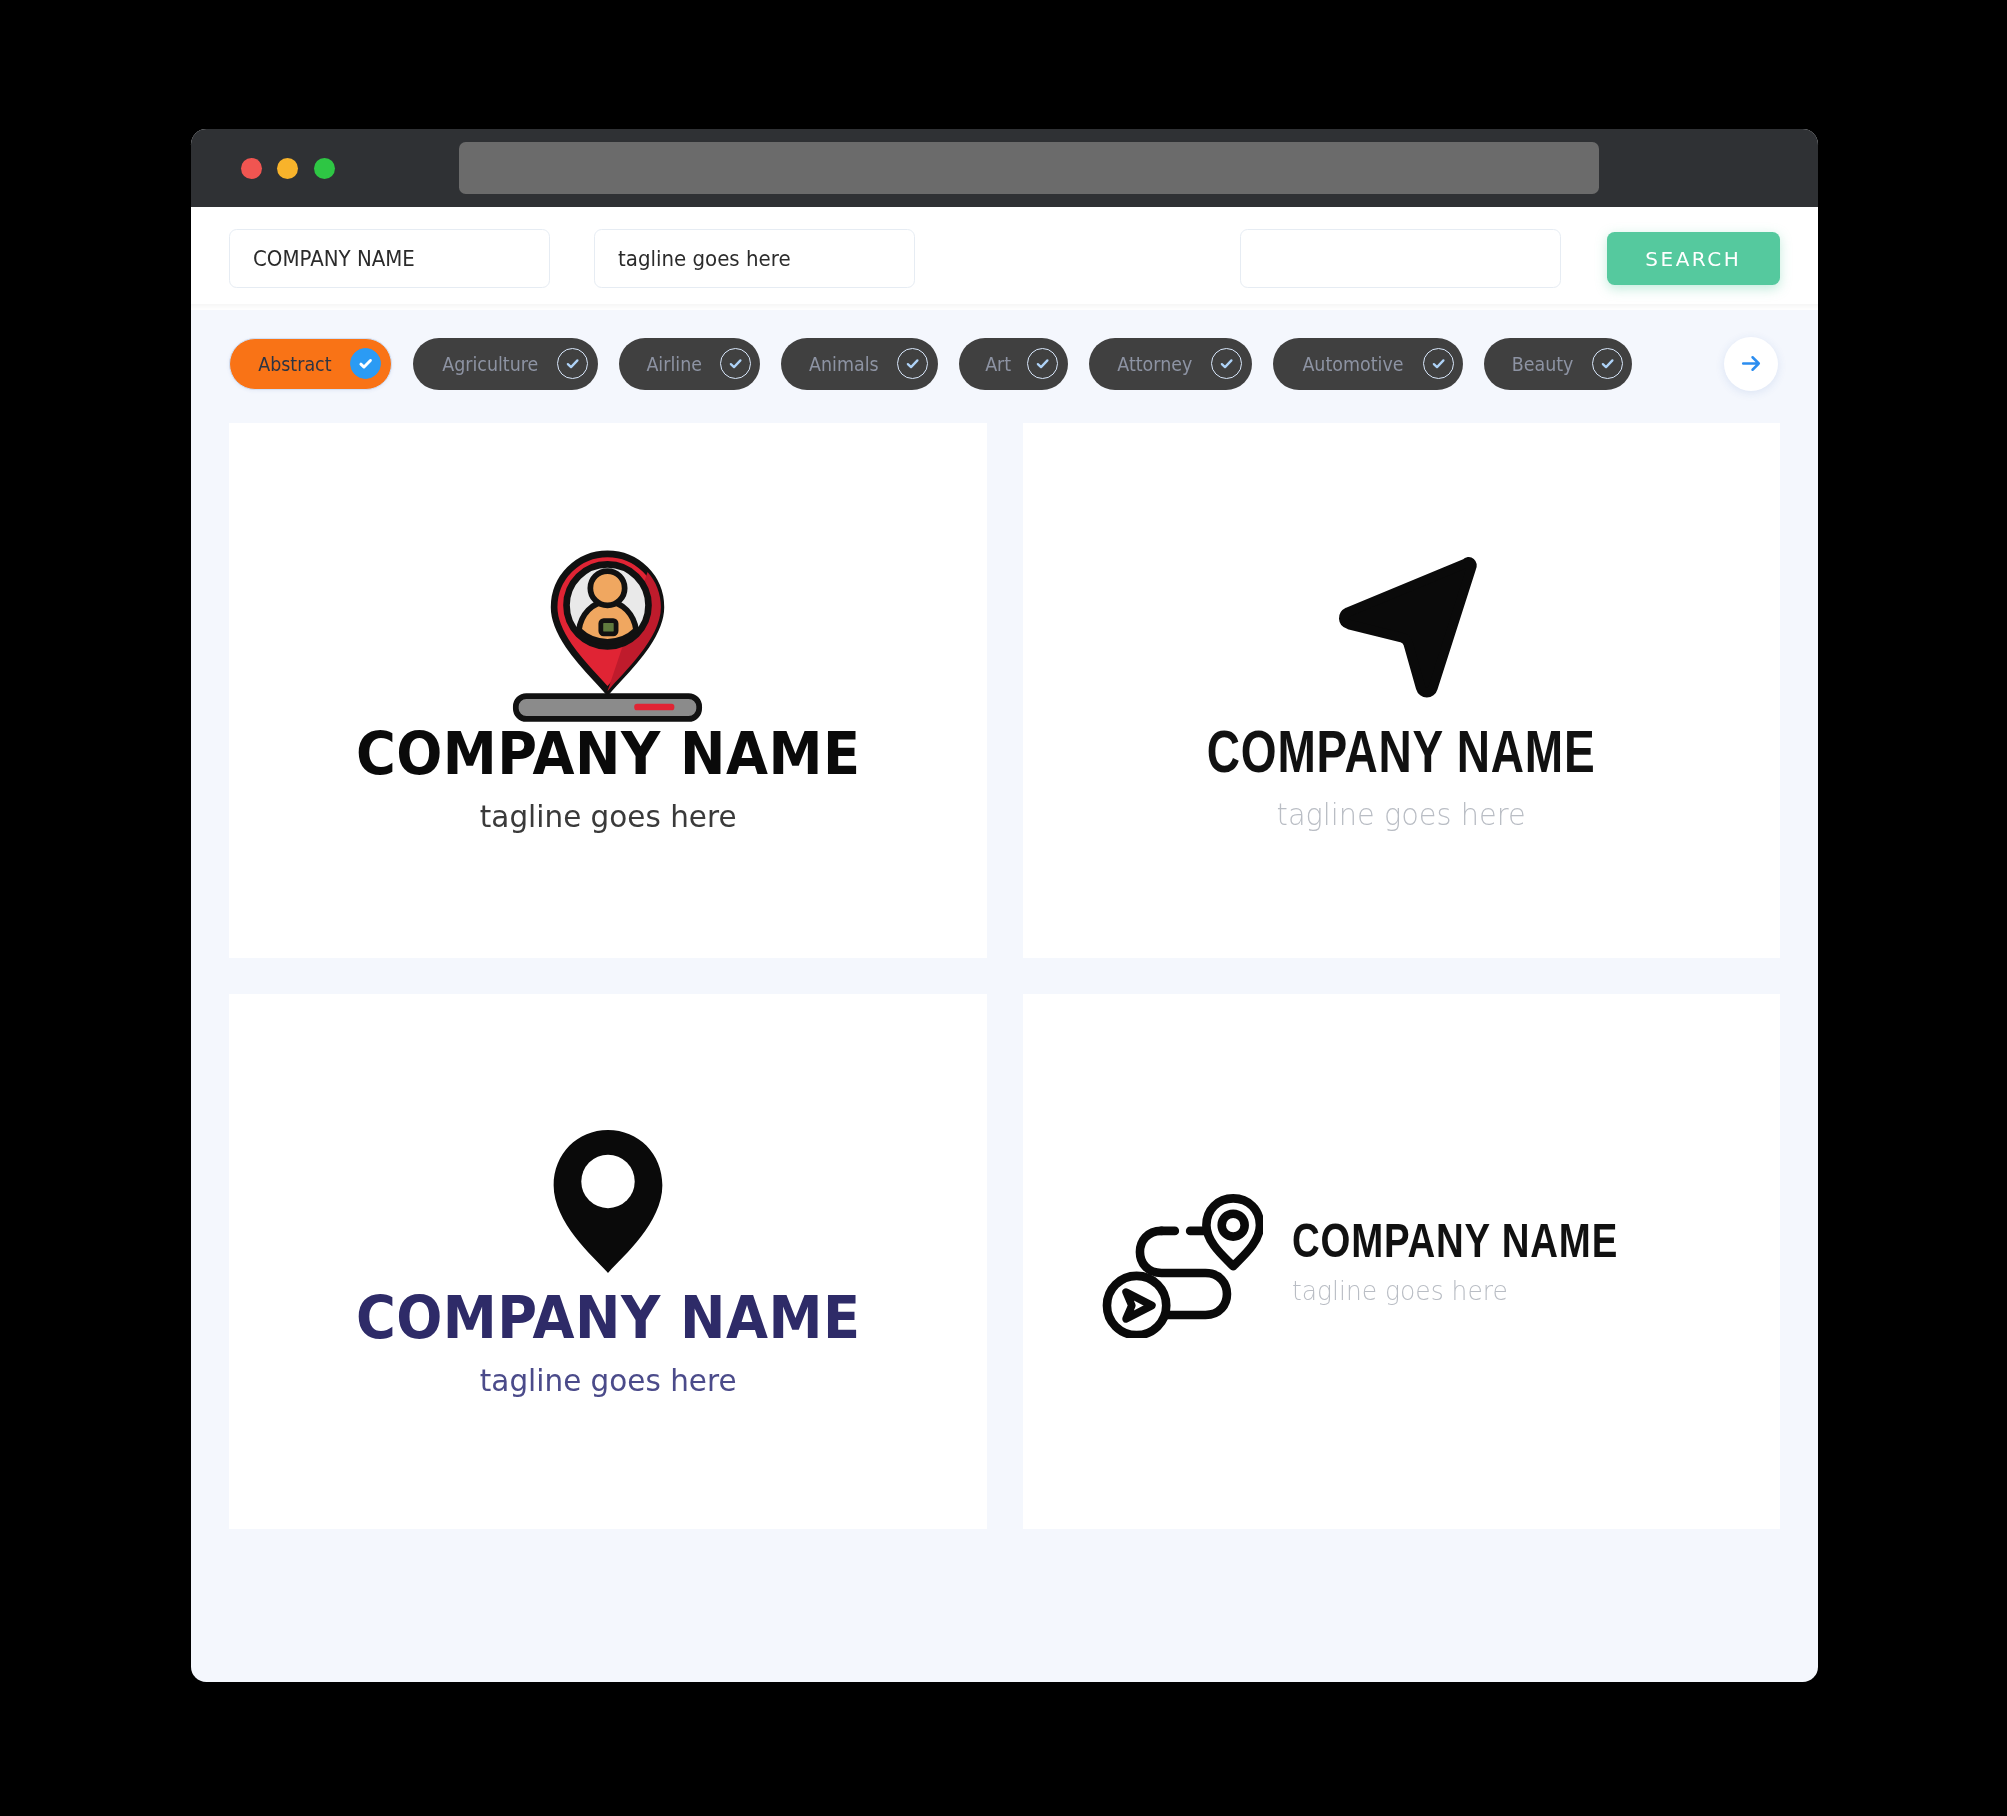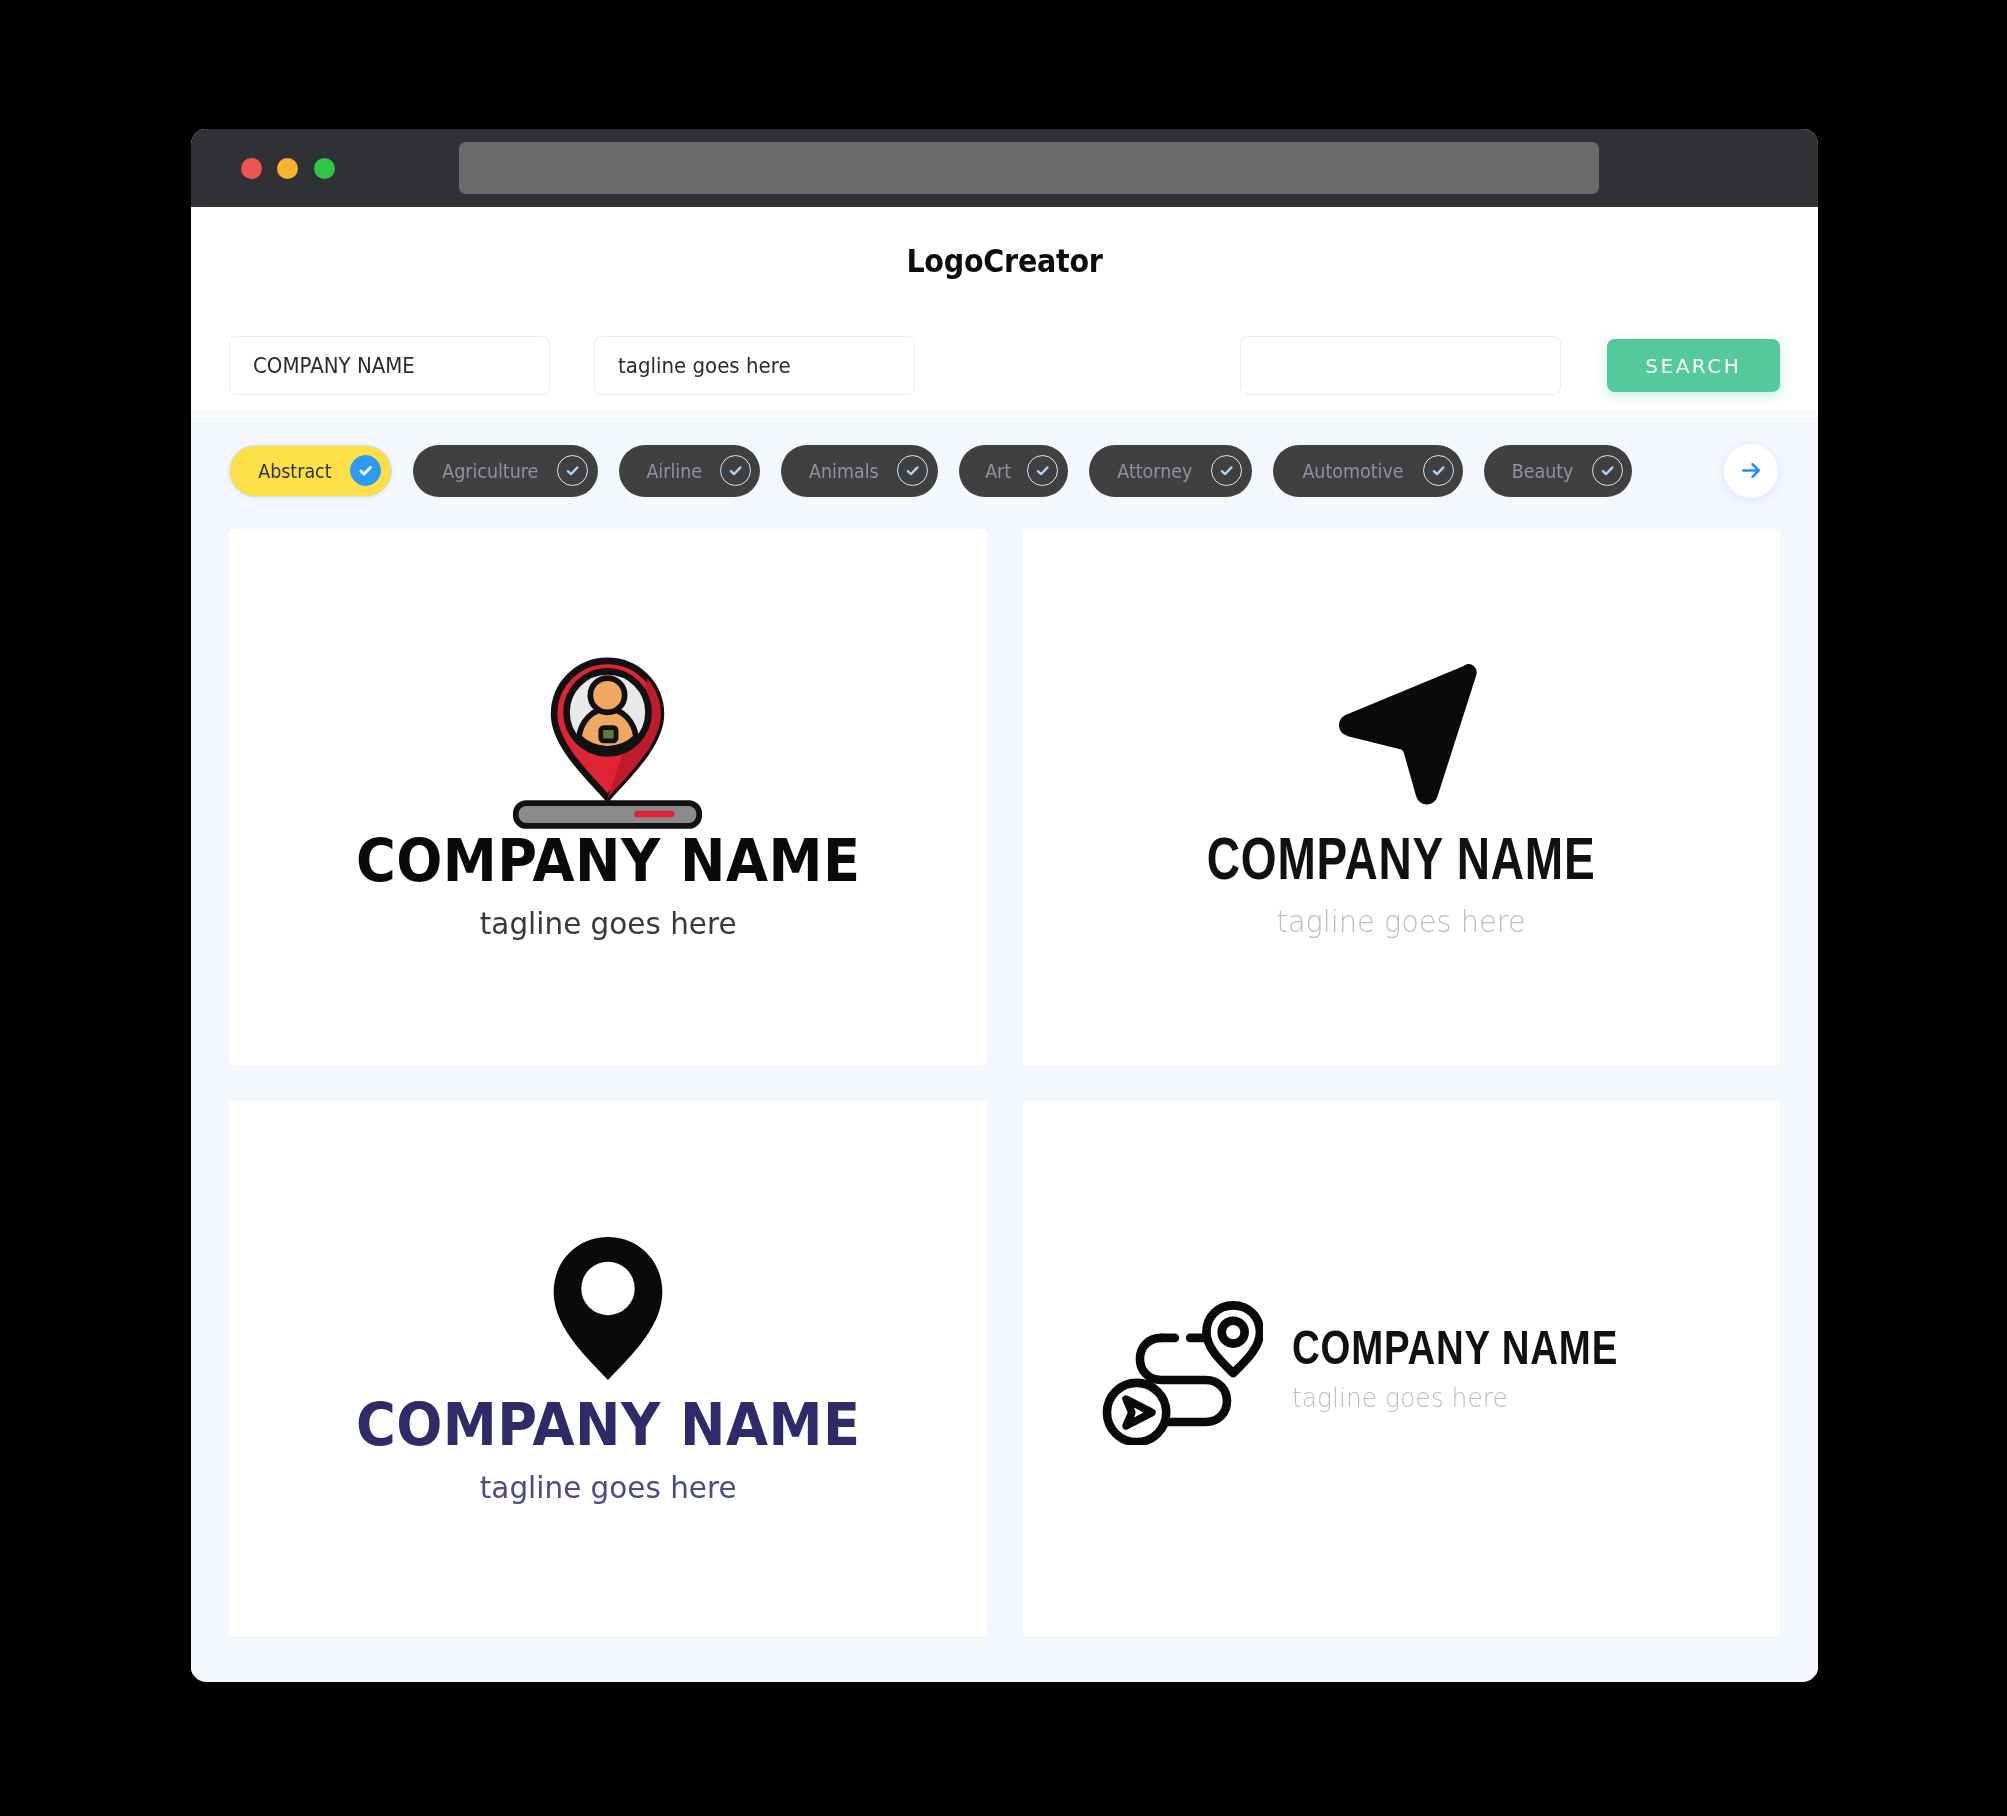--- a/index.html
+++ b/index.html
@@ -128,21 +128,21 @@
     width: 31px; height: 31px;
     border-radius: 50%;
     border: 1.5px solid #d8e7fb;
     display: flex; align-items: center; justify-content: center;
     flex: none;
   }
   .chip .check svg { width: 15.3px; height: 15.3px; }
   .chip .check svg path { stroke: #aed2f7; stroke-width: 2.4; fill: none;
     stroke-linecap: round; stroke-linejoin: round; }
   .chip.selected {
-    background: #fde047;
+    background: #f97316;
     border: 1.4px solid #cfe0f7;
     box-shadow: 0 1px 3.8px rgba(40,90,180,0.07);
   }
   .chip.selected .label { color: #2c3444; }
   .chip.selected .check {
     background: #2b9bf4; border-color: #2b9bf4;
   }
   .chip.selected .check svg path { stroke: #ffffff; stroke-width: 3; }
   .next-btn {
     position: absolute;
@@ -259,23 +259,20 @@
 
     <div class="titlebar">
       <div class="dots">
         <div class="dot red"></div>
         <div class="dot yellow"></div>
         <div class="dot green"></div>
       </div>
       <div class="urlbar"></div>
     </div>
 
-    <div class="app-header">
-      <div class="app-title">LogoCreator</div>
-    </div>
 
     <div class="search-row">
       <div class="field company">
         <span class="txt">COMPANY NAME</span>
       </div>
       <div class="field tagline">
         <span class="txt">tagline goes here</span>
       </div>
       <div class="field extra">
         <span class="txt"></span>

